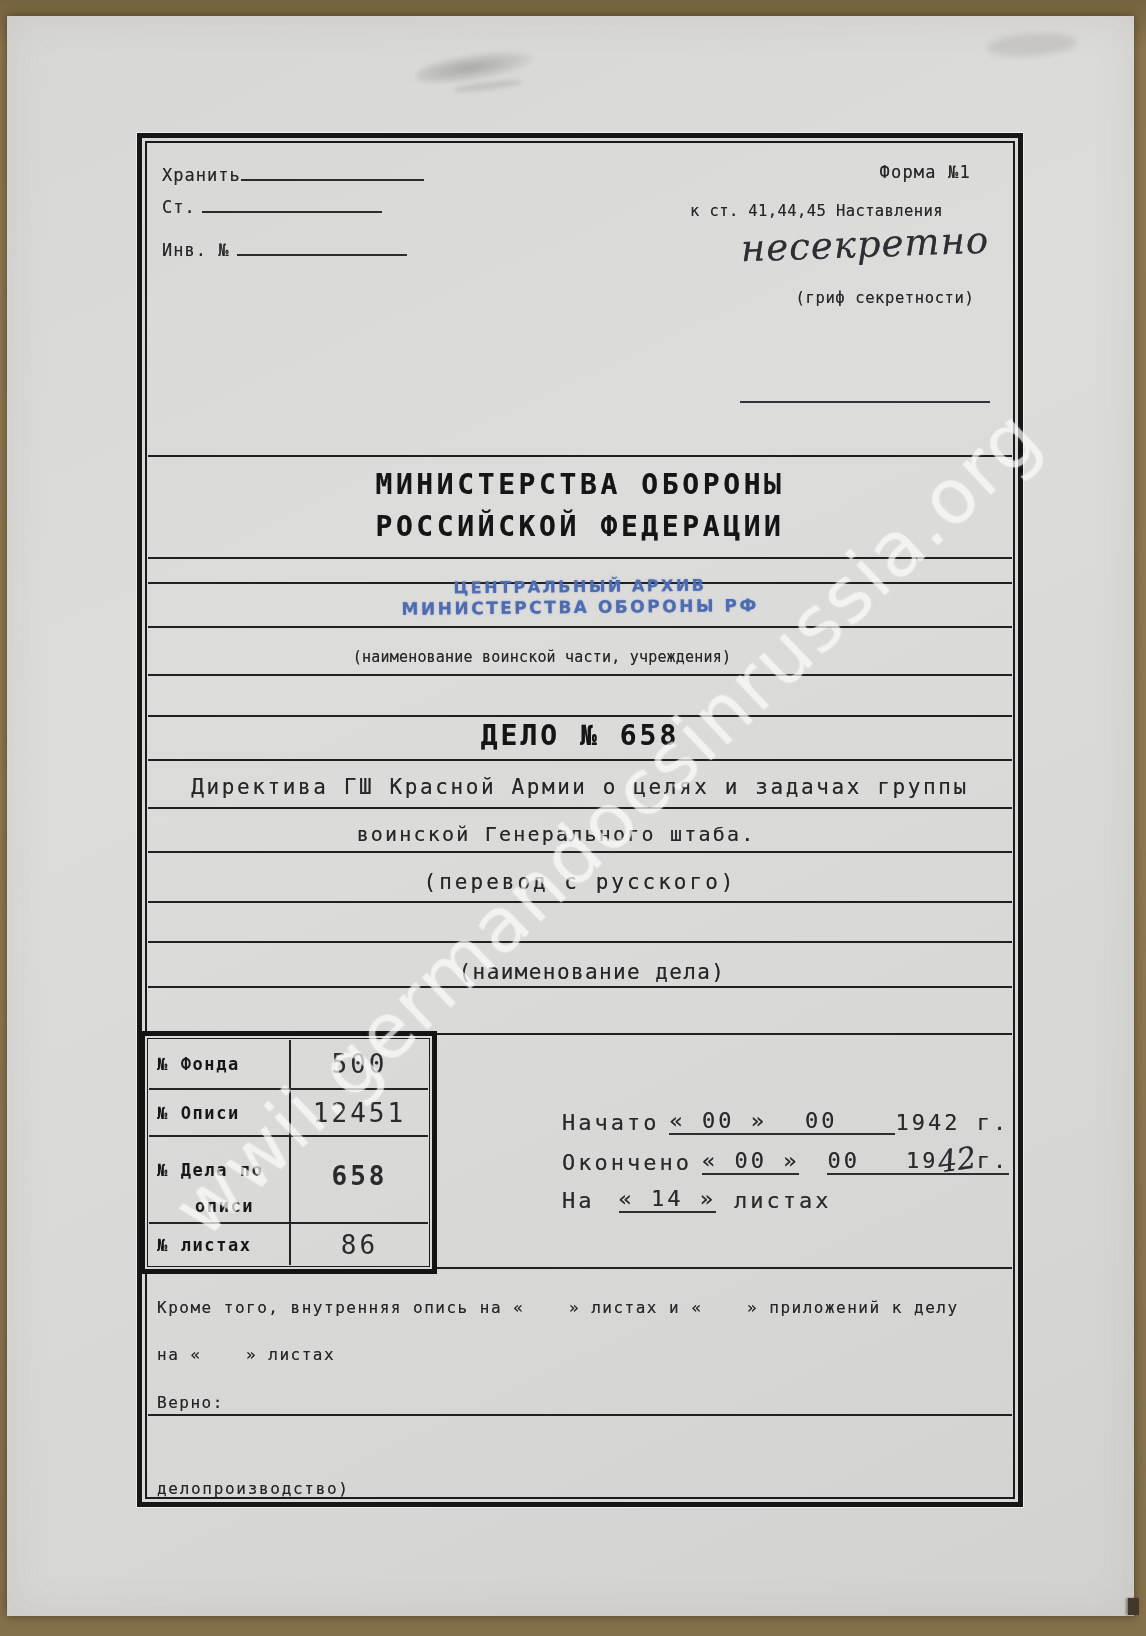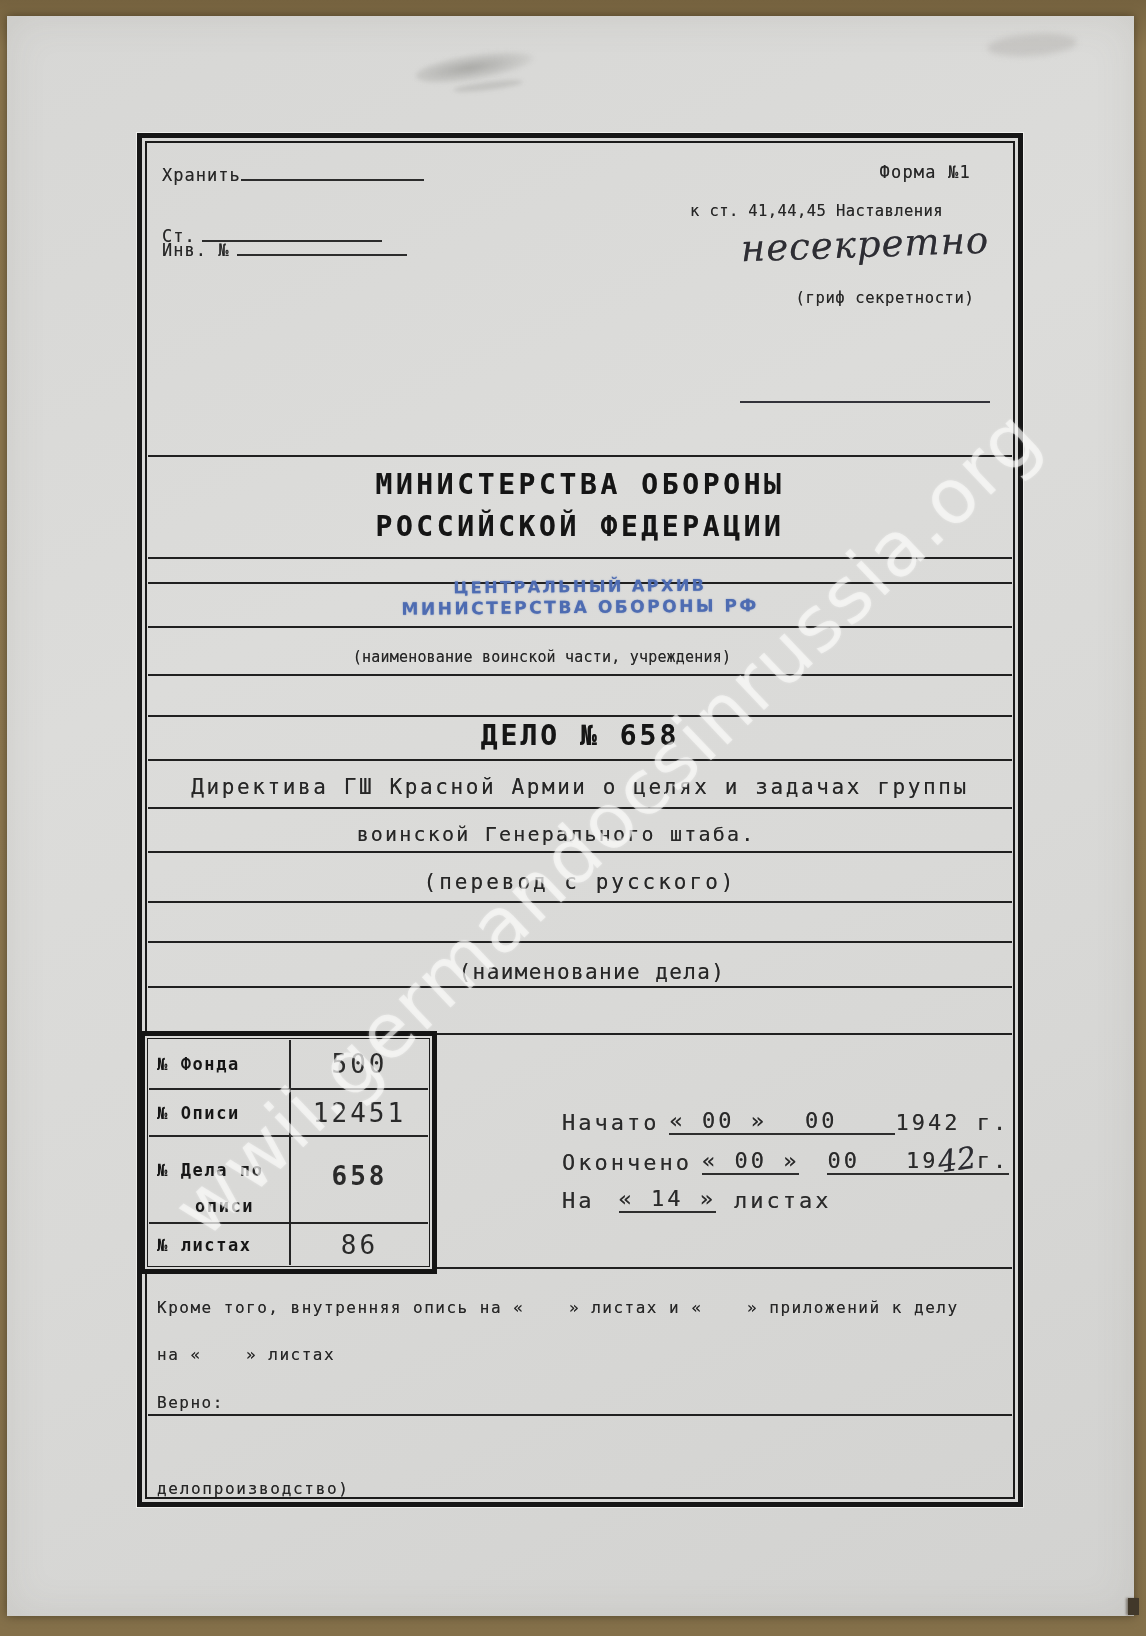--- a/index.html
+++ b/index.html
@@ -104,21 +104,21 @@
   <div class="smudge"></div>
   <div class="smudge2"></div>
   <div class="smudge3"></div>
   <div class="staple"></div>
 
   <div class="frame">
     <div class="frame-content">
 
       <div class="tw" style="left:25px;top:32px;font-size:17px;letter-spacing:1px;"><span>Хранить</span><span class="fline" style="width:183px;"></span></div>
 
-      <div class="tw" style="left:25px;top:64px;font-size:17px;letter-spacing:1px;margin-top:29px;"><span>Ст.</span><span class="fline" style="width:180px;margin-left:6px;"></span></div>
+      <div class="tw" style="left:25px;top:64px;font-size:17px;letter-spacing:1px;"><span>Ст.</span><span class="fline" style="width:180px;margin-left:6px;"></span></div>
 
       <div class="tw" style="left:25px;top:107px;font-size:17px;letter-spacing:1px;"><span>Инв. №</span><span class="fline" style="width:170px;margin-left:8px;"></span></div>
 
       <div class="tw" style="right:52px;top:29px;font-size:17px;letter-spacing:1.2px;">Форма №1</div>
 
       <div class="tw" style="right:80px;top:69px;font-size:15.5px;letter-spacing:.4px;">к ст. 41,44,45 Наставления</div>
 
       <div class="hand secrecy-text">несекретно</div>
       <div class="secrecy-line"></div>
 

